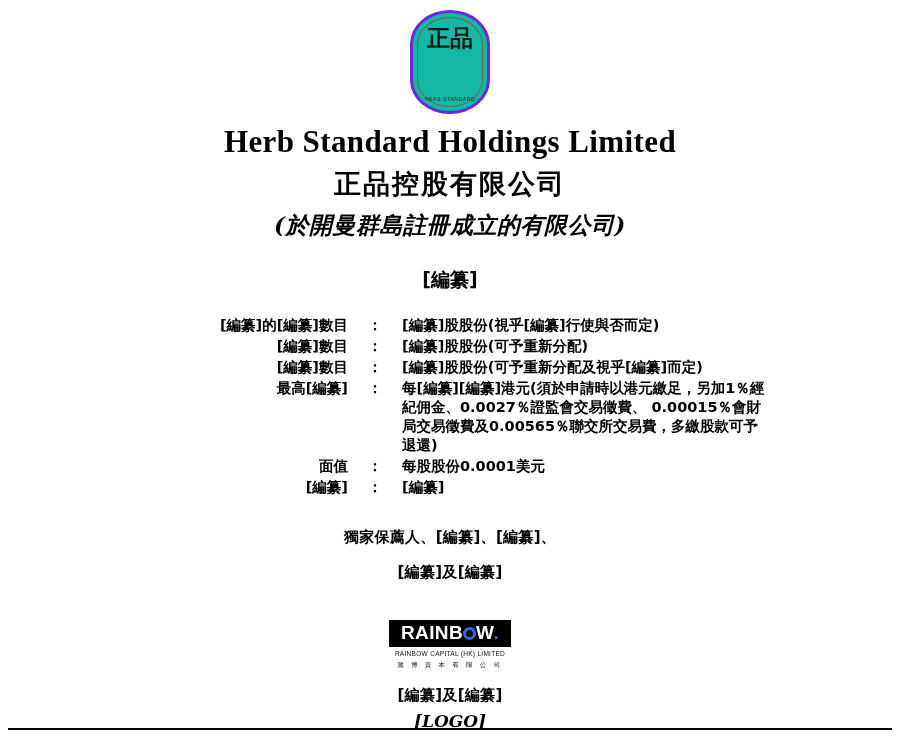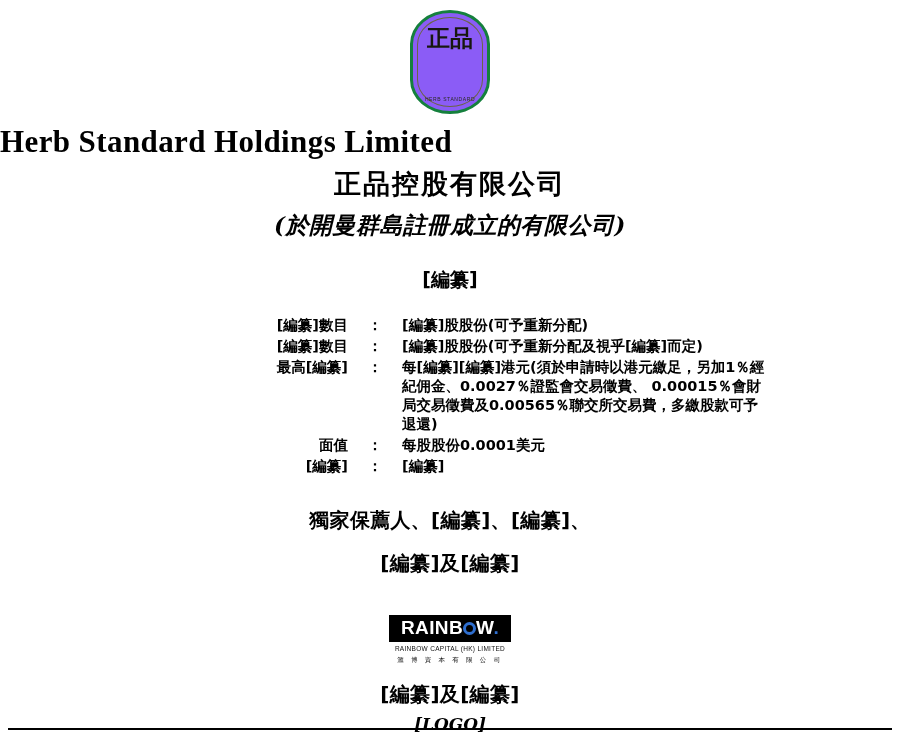--- a/index.html
+++ b/index.html
@@ -31,22 +31,22 @@
     position: relative;
     width: 88px;
     height: 110px;
   }
   .logo-seal {
     position: absolute;
     left: 4px;
     top: 2px;
     width: 80px;
     height: 104px;
-    background: #8b5cf6;
-    border: 3px solid #15803d;
+    background: #14b8a6;
+    border: 3px solid #6d28d9;
     border-radius: 40px / 34px;
     box-sizing: border-box;
     overflow: hidden;
   }
   .logo-seal:before {
     content: "";
     position: absolute;
     left: 4px;
     top: 4px;
     right: 4px;
@@ -75,21 +75,21 @@
     text-align: center;
     font-family: "Liberation Sans", sans-serif;
     font-size: 5px;
     letter-spacing: 0.6px;
     color: #2a2a1f;
     transform: scaleY(0.9);
   }
 
   
   .company-en {
-    text-align: left;
+    text-align: center;
     font-size: 31px;
     font-weight: bold;
     letter-spacing: 0.4px;
     margin-top: 6px;
     font-family: "Liberation Serif", serif;
   }
   .company-cn {
     text-align: center;
     font-size: 27px;
     font-weight: bold;
@@ -137,21 +137,21 @@
     width: 54px;
     text-align: center;
   }
   .terms .t-value {
     text-align: left;
   }
 
   
   .sponsor-line {
     text-align: center;
-    font-size: 20px;
+    font-size: 15px;
     font-weight: bold;
     font-family: "DejaVu Sans", sans-serif;
     margin-top: 30px;
     letter-spacing: 0.3px;
   }
   .sponsor-line.second {
     margin-top: 16px;
   }
 
   
@@ -236,20 +236,25 @@
   </div>
 
   <div class="company-en">Herb Standard Holdings Limited</div>
   <div class="company-cn">正品控股有限公司</div>
   <div class="incorporation">(於開曼群島註冊成立的有限公司)</div>
   <div class="placeholder-title">[編纂]</div>
 
   <table class="terms">
     <tbody>
       <tr>
+        <td class="t-label">[編纂]的[編纂]數目</td>
+        <td class="t-colon">：</td>
+        <td class="t-value">[編纂]股股份(視乎[編纂]行使與否而定)</td>
+      </tr>
+      <tr>
         <td class="t-label">[編纂]數目</td>
         <td class="t-colon">：</td>
         <td class="t-value">[編纂]股股份(可予重新分配)</td>
       </tr>
       <tr>
         <td class="t-label">[編纂]數目</td>
         <td class="t-colon">：</td>
         <td class="t-value">[編纂]股股份(可予重新分配及視乎[編纂]而定)</td>
       </tr>
       <tr>

